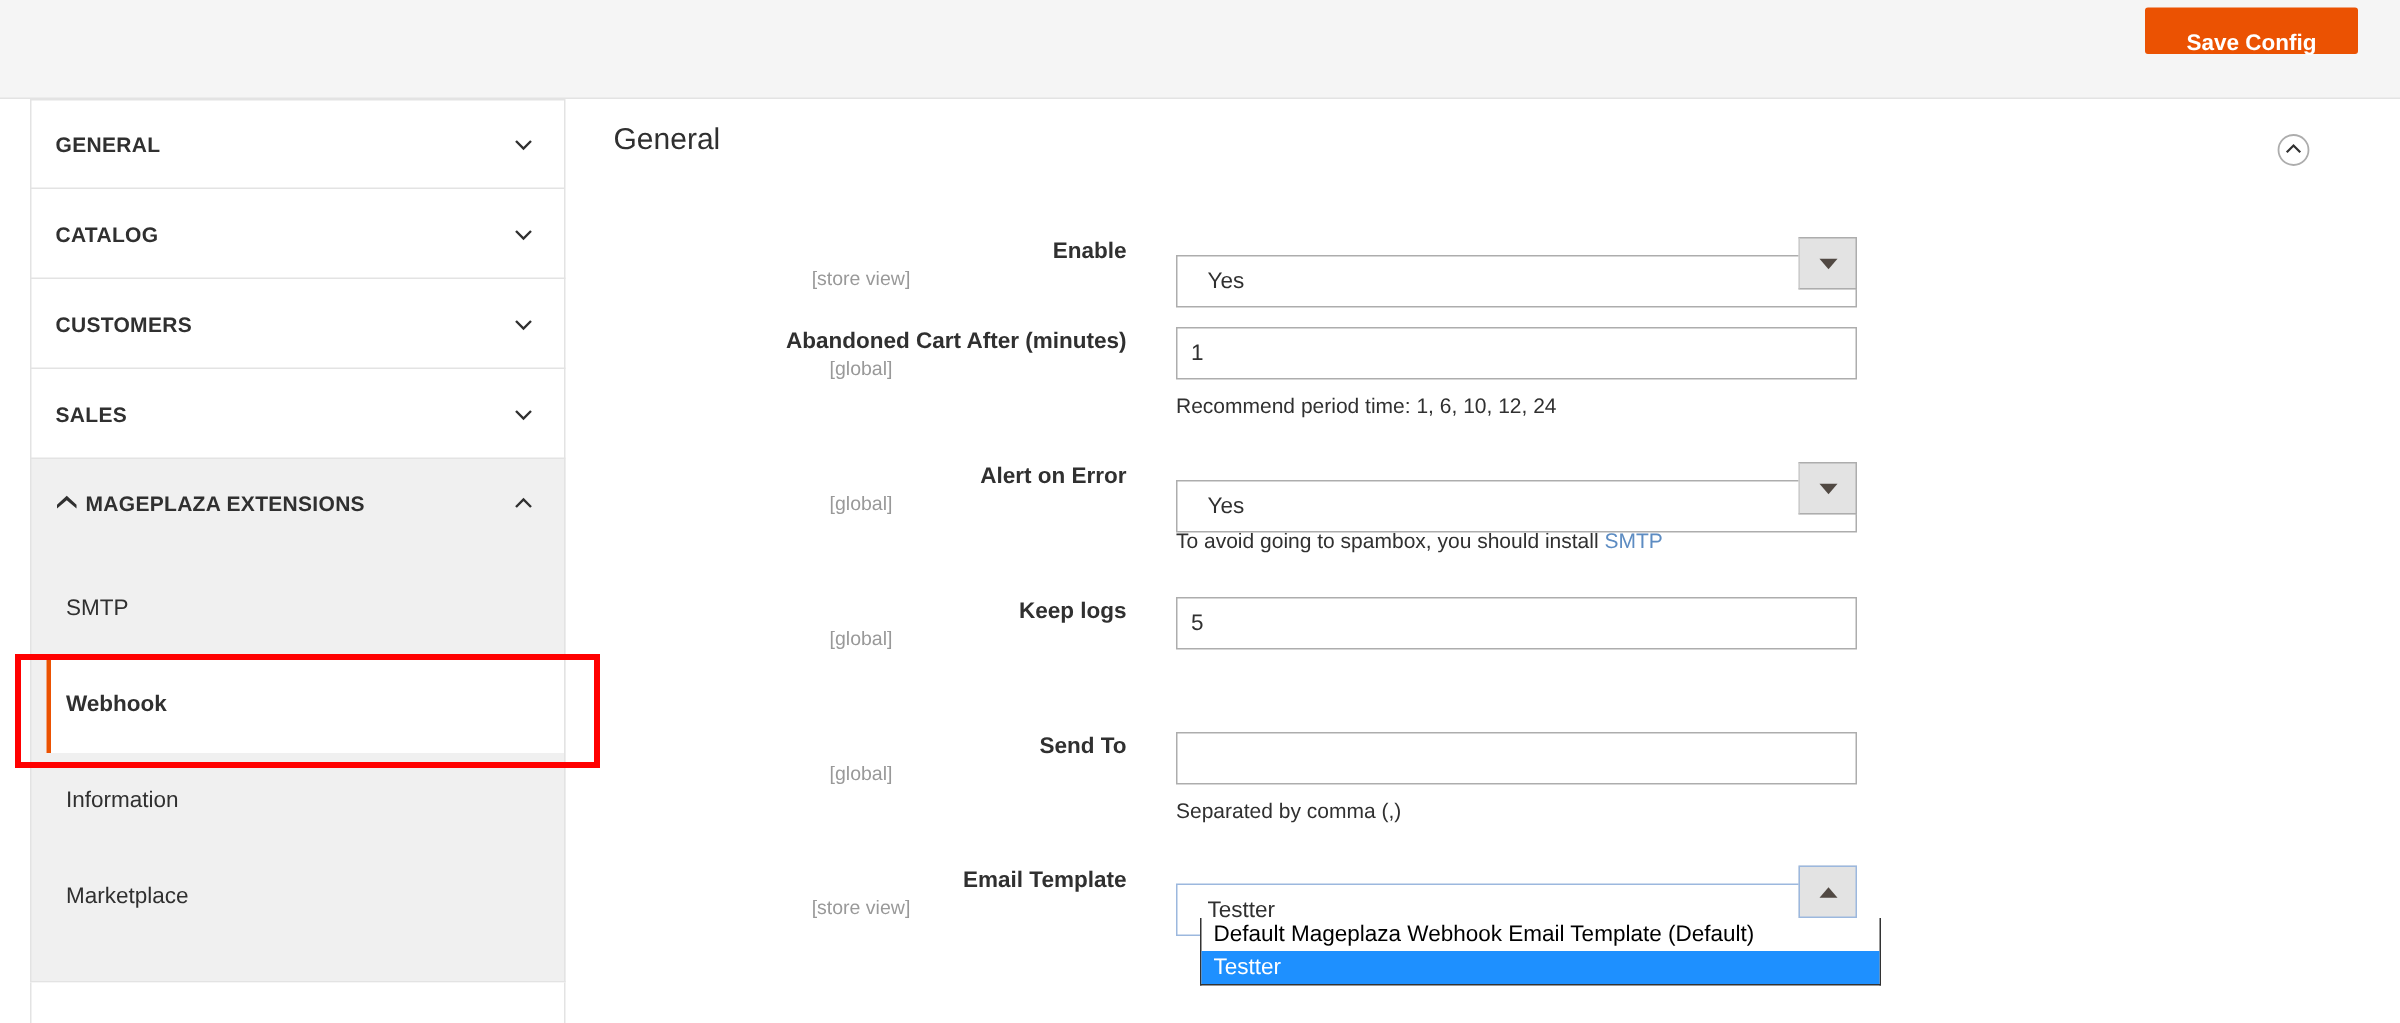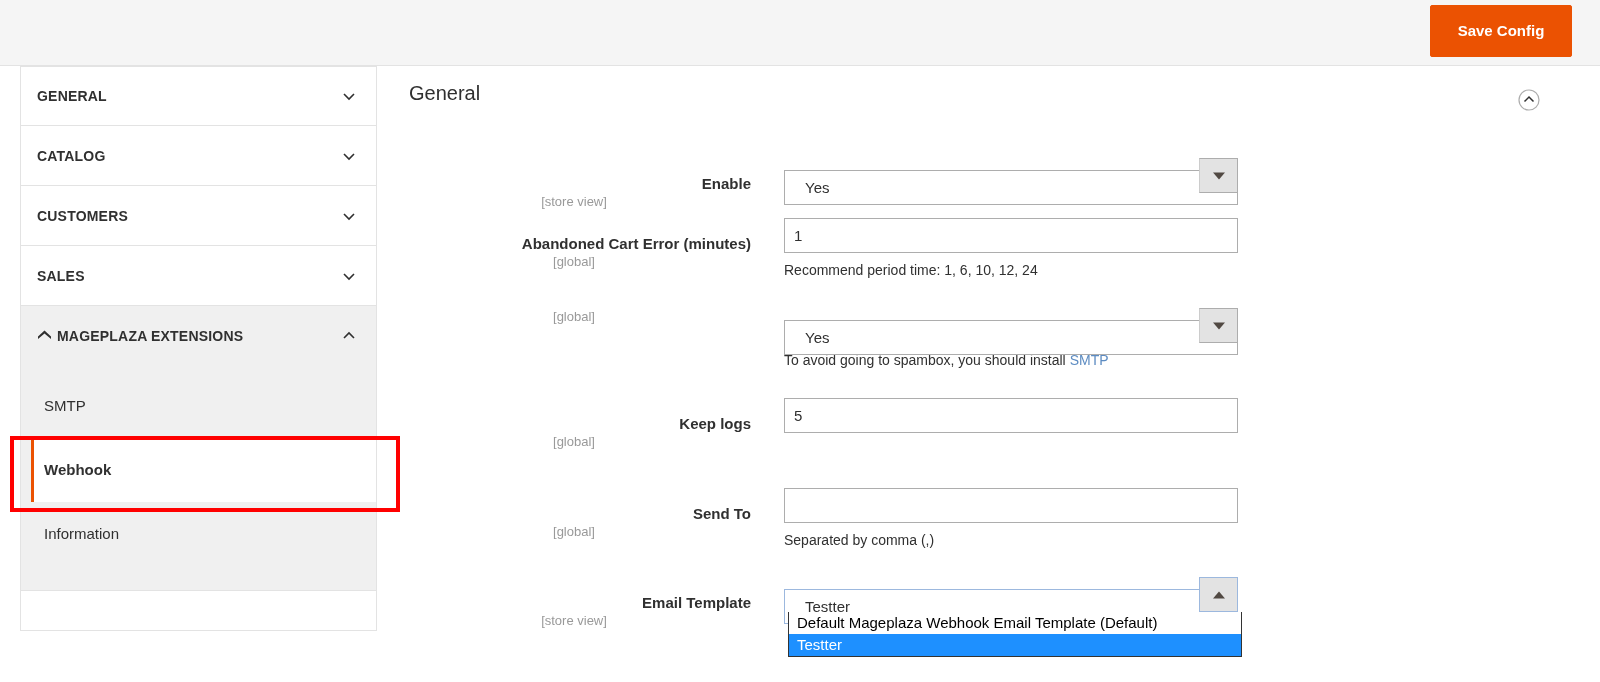--- a/index.html
+++ b/index.html
@@ -25,21 +25,21 @@
     position: absolute;
     left: 8px; top: 10px;
     font-size: 30px;
     font-weight: 400;
     color: #41362f;
     letter-spacing: -0.2px;
   }
   .save-config-btn {
     position: absolute;
     right: 28px; top: 5px;
-    width: 142px; height: 52px;
+    width: 142px; height: 31px;
     background: #eb5202;
     border: 1px solid #eb5202;
     border-radius: 2px;
     color: #ffffff;
     font-size: 15px;
     font-weight: bold;
     font-family: "Liberation Sans", sans-serif;
     cursor: pointer;
     line-height: 46px;
     text-align: center;
@@ -169,21 +169,20 @@
     width: 371px;
     text-align: right;
     padding-right: 17px;
   }
   .row-label .lbl {
     display: block;
     font-size: 15px;
     font-weight: bold;
     color: #303030;
     line-height: 19px;
-    margin-top: 16px;
   }
   .row-label .scope {
     display: block;
     font-size: 13px;
     font-weight: normal;
     color: #999999;
     line-height: 17px;
     text-align: center;
   }
   .field-wrap {
@@ -250,21 +249,21 @@
 
   
   .sel-wrap.open .sel-face {
     border: 1px solid #9cb8de;
   }
   .sel-wrap.open .sel-btn {
     border-color: #9cb8de;
   }
   .options {
     position: absolute;
-    left: 4px; top: 35px;
+    left: 16px; top: 35px;
     width: 454px;
     border: 1px solid #333333;
     border-top: none;
     background: #ffffff;
     z-index: 30;
   }
   .option {
     height: 22px;
     line-height: 22px;
     padding-left: 8px;
@@ -335,20 +334,21 @@
       <svg width="14" height="14" viewBox="0 0 14 14">
           <polyline points="2,9 7,4 12,9" fill="none" stroke="#303030" stroke-width="1.6"></polyline>
         </svg>
     </span>
   </div>
 
   <div class="submenu">
     <div class="submenu-item">SMTP</div>
     <div class="submenu-item current">Webhook</div>
     <div class="submenu-item">Information</div>
+    <div class="submenu-item">Marketplace</div>
   </div>
 
   <div class="nav-tail"></div>
 </div>
 
 <div class="annot-box"></div>
 
 <div class="content">
 
   <div class="section-head">
@@ -371,31 +371,32 @@
         <div class="sel-face">Yes</div>
         <div class="sel-btn">
           <span class="tri"></span>
         </div>
       </div>
     </div>
   </div>
 
   <div class="form-row" style="top:152px;">
     <div class="row-label">
-      <span class="lbl">Abandoned Cart Error (minutes)</span>
+      <span class="lbl">Abandoned Cart After (minutes)</span>
       <span class="scope">[global]</span>
     </div>
     <div class="field-wrap">
       <input class="txt-input" type="text" value="1" style="">
       <div class="hint">Recommend period time: 1, 6, 10, 12, 24</div>
     </div>
   </div>
 
   <div class="form-row" style="top:242px;">
     <div class="row-label">
+      <span class="lbl">Alert on Error</span>
       <span class="scope">[global]</span>
     </div>
     <div class="field-wrap">
       <div class="sel-wrap">
         <div class="sel-face">Yes</div>
         <div class="sel-btn">
           <span class="tri"></span>
         </div>
       </div>
       <div class="hint">

